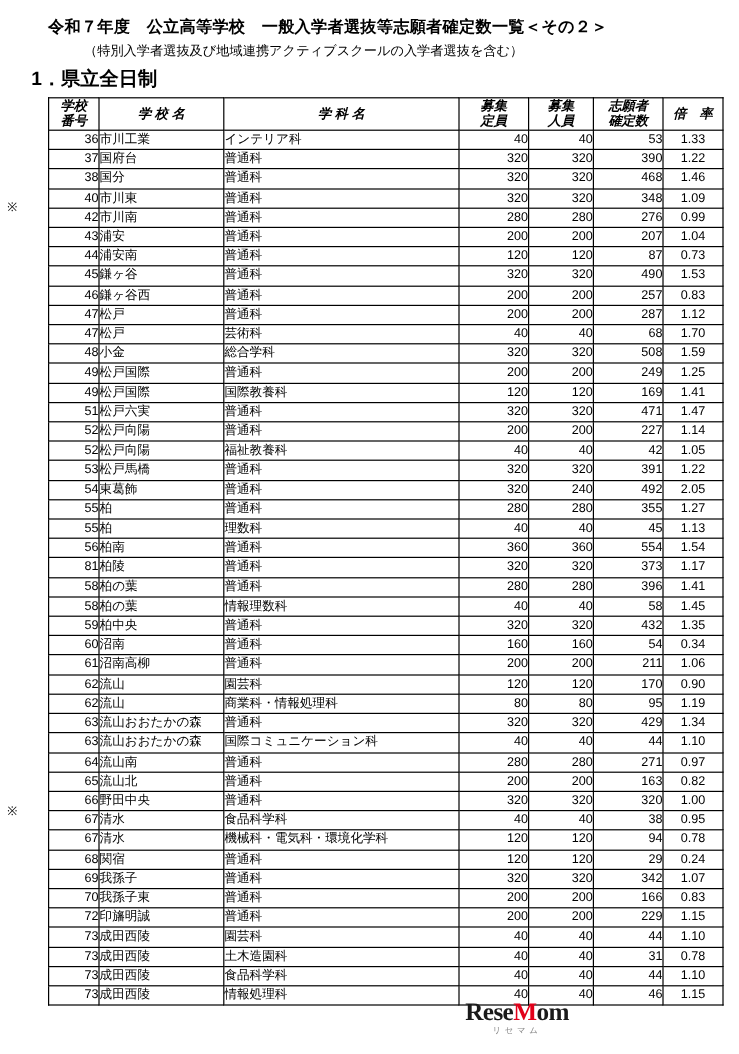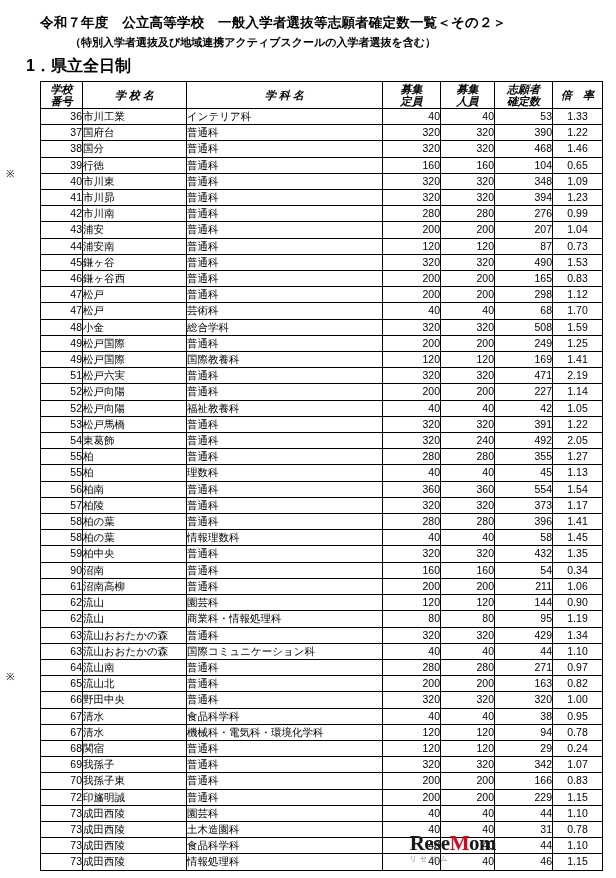--- a/index.html
+++ b/index.html
@@ -23,21 +23,21 @@
   }
   .title-main {
     font-size: 13.5px;
     font-weight: bold;
     letter-spacing: 0.2px;
     white-space: nowrap;
     margin-left: 22px;
   }
   .title-sub {
     font-size: 11px;
-    font-weight: bold;
+    font-weight: normal;
     margin-top: 3px;
     margin-left: 52px;
     white-space: nowrap;
   }
   .section-label {
     font-size: 16px;
     font-weight: bold;
     margin-top: 6px;
     margin-left: 8px;
   }
@@ -81,23 +81,23 @@
     width: 16px;
   }
   .star {
     position: absolute;
     font-size: 10px;
     line-height: 10px;
     left: 0;
   }
   .footer-logo {
     position: absolute;
-    right: 12px;
+    right: 34px;
     bottom: 14px;
-    text-align: left;
+    text-align: center;
   }
   .logo-text {
     font-size: 21px;
     font-weight: bold;
     color: #1a1a1a;
     letter-spacing: -0.5px;
     font-family: "Liberation Serif", serif;
   }
   .logo-text .accent { color: #e2001a; }
   .logo-sub {
@@ -170,45 +170,27 @@
         <tr>
           <td class="c-no">38</td>
           <td class="c-school">国分</td>
           <td class="c-course">普通科</td>
           <td class="c-cap">320</td>
           <td class="c-app">320</td>
           <td class="c-fix">468</td>
           <td class="c-rate">1.46</td>
         </tr>
         <tr>
-          <td class="c-no">39</td>
-          <td class="c-school">行徳</td>
-          <td class="c-course">普通科</td>
-          <td class="c-cap">160</td>
-          <td class="c-app">160</td>
-          <td class="c-fix">104</td>
-          <td class="c-rate">0.65</td>
-        </tr>
-        <tr>
           <td class="c-no">40</td>
           <td class="c-school">市川東</td>
           <td class="c-course">普通科</td>
           <td class="c-cap">320</td>
           <td class="c-app">320</td>
           <td class="c-fix">348</td>
           <td class="c-rate">1.09</td>
-        </tr>
-        <tr>
-          <td class="c-no">41</td>
-          <td class="c-school">市川昴</td>
-          <td class="c-course">普通科</td>
-          <td class="c-cap">320</td>
-          <td class="c-app">320</td>
-          <td class="c-fix">394</td>
-          <td class="c-rate">1.23</td>
         </tr>
         <tr>
           <td class="c-no">42</td>
           <td class="c-school">市川南</td>
           <td class="c-course">普通科</td>
           <td class="c-cap">280</td>
           <td class="c-app">280</td>
           <td class="c-fix">276</td>
           <td class="c-rate">0.99</td>
         </tr>
@@ -238,30 +220,30 @@
           <td class="c-app">320</td>
           <td class="c-fix">490</td>
           <td class="c-rate">1.53</td>
         </tr>
         <tr>
           <td class="c-no">46</td>
           <td class="c-school">鎌ヶ谷西</td>
           <td class="c-course">普通科</td>
           <td class="c-cap">200</td>
           <td class="c-app">200</td>
-          <td class="c-fix">165</td>
+          <td class="c-fix">257</td>
           <td class="c-rate">0.83</td>
         </tr>
         <tr>
           <td class="c-no">47</td>
           <td class="c-school">松戸</td>
           <td class="c-course">普通科</td>
           <td class="c-cap">200</td>
           <td class="c-app">200</td>
-          <td class="c-fix">298</td>
+          <td class="c-fix">287</td>
           <td class="c-rate">1.12</td>
         </tr>
         <tr>
           <td class="c-no">47</td>
           <td class="c-school">松戸</td>
           <td class="c-course">芸術科</td>
           <td class="c-cap">40</td>
           <td class="c-app">40</td>
           <td class="c-fix">68</td>
           <td class="c-rate">1.70</td>
@@ -293,21 +275,21 @@
           <td class="c-fix">169</td>
           <td class="c-rate">1.41</td>
         </tr>
         <tr>
           <td class="c-no">51</td>
           <td class="c-school">松戸六実</td>
           <td class="c-course">普通科</td>
           <td class="c-cap">320</td>
           <td class="c-app">320</td>
           <td class="c-fix">471</td>
-          <td class="c-rate">2.19</td>
+          <td class="c-rate">1.47</td>
         </tr>
         <tr>
           <td class="c-no">52</td>
           <td class="c-school">松戸向陽</td>
           <td class="c-course">普通科</td>
           <td class="c-cap">200</td>
           <td class="c-app">200</td>
           <td class="c-fix">227</td>
           <td class="c-rate">1.14</td>
         </tr>
@@ -359,21 +341,21 @@
         <tr>
           <td class="c-no">56</td>
           <td class="c-school">柏南</td>
           <td class="c-course">普通科</td>
           <td class="c-cap">360</td>
           <td class="c-app">360</td>
           <td class="c-fix">554</td>
           <td class="c-rate">1.54</td>
         </tr>
         <tr>
-          <td class="c-no">57</td>
+          <td class="c-no">81</td>
           <td class="c-school">柏陵</td>
           <td class="c-course">普通科</td>
           <td class="c-cap">320</td>
           <td class="c-app">320</td>
           <td class="c-fix">373</td>
           <td class="c-rate">1.17</td>
         </tr>
         <tr>
           <td class="c-no">58</td>
           <td class="c-school">柏の葉</td>
@@ -395,21 +377,21 @@
         <tr>
           <td class="c-no">59</td>
           <td class="c-school">柏中央</td>
           <td class="c-course">普通科</td>
           <td class="c-cap">320</td>
           <td class="c-app">320</td>
           <td class="c-fix">432</td>
           <td class="c-rate">1.35</td>
         </tr>
         <tr>
-          <td class="c-no">90</td>
+          <td class="c-no">60</td>
           <td class="c-school">沼南</td>
           <td class="c-course">普通科</td>
           <td class="c-cap">160</td>
           <td class="c-app">160</td>
           <td class="c-fix">54</td>
           <td class="c-rate">0.34</td>
         </tr>
         <tr>
           <td class="c-no">61</td>
           <td class="c-school">沼南高柳</td>
@@ -418,21 +400,21 @@
           <td class="c-app">200</td>
           <td class="c-fix">211</td>
           <td class="c-rate">1.06</td>
         </tr>
         <tr>
           <td class="c-no">62</td>
           <td class="c-school">流山</td>
           <td class="c-course">園芸科</td>
           <td class="c-cap">120</td>
           <td class="c-app">120</td>
-          <td class="c-fix">144</td>
+          <td class="c-fix">170</td>
           <td class="c-rate">0.90</td>
         </tr>
         <tr>
           <td class="c-no">62</td>
           <td class="c-school">流山</td>
           <td class="c-course">商業科・情報処理科</td>
           <td class="c-cap">80</td>
           <td class="c-app">80</td>
           <td class="c-fix">95</td>
           <td class="c-rate">1.19</td>

